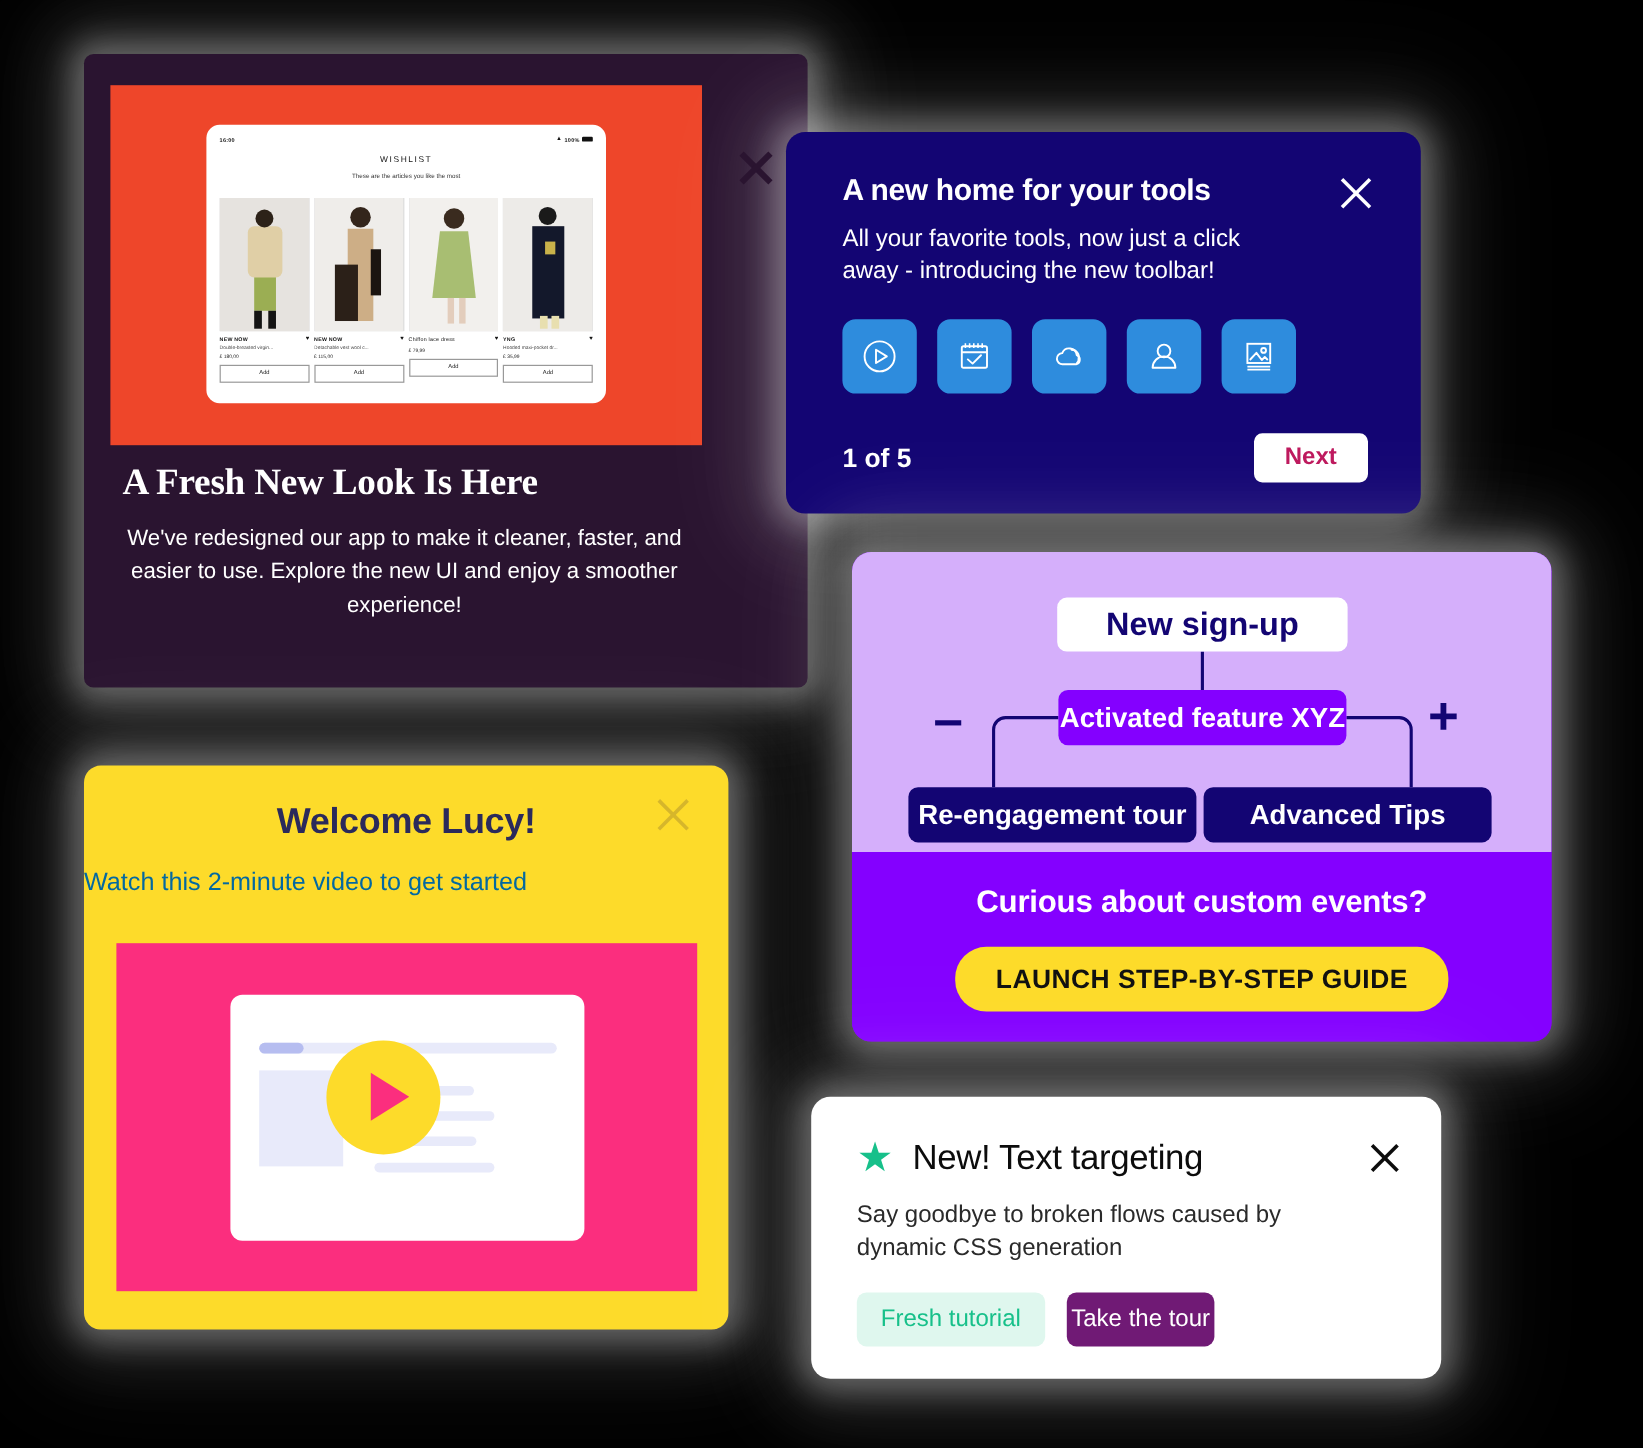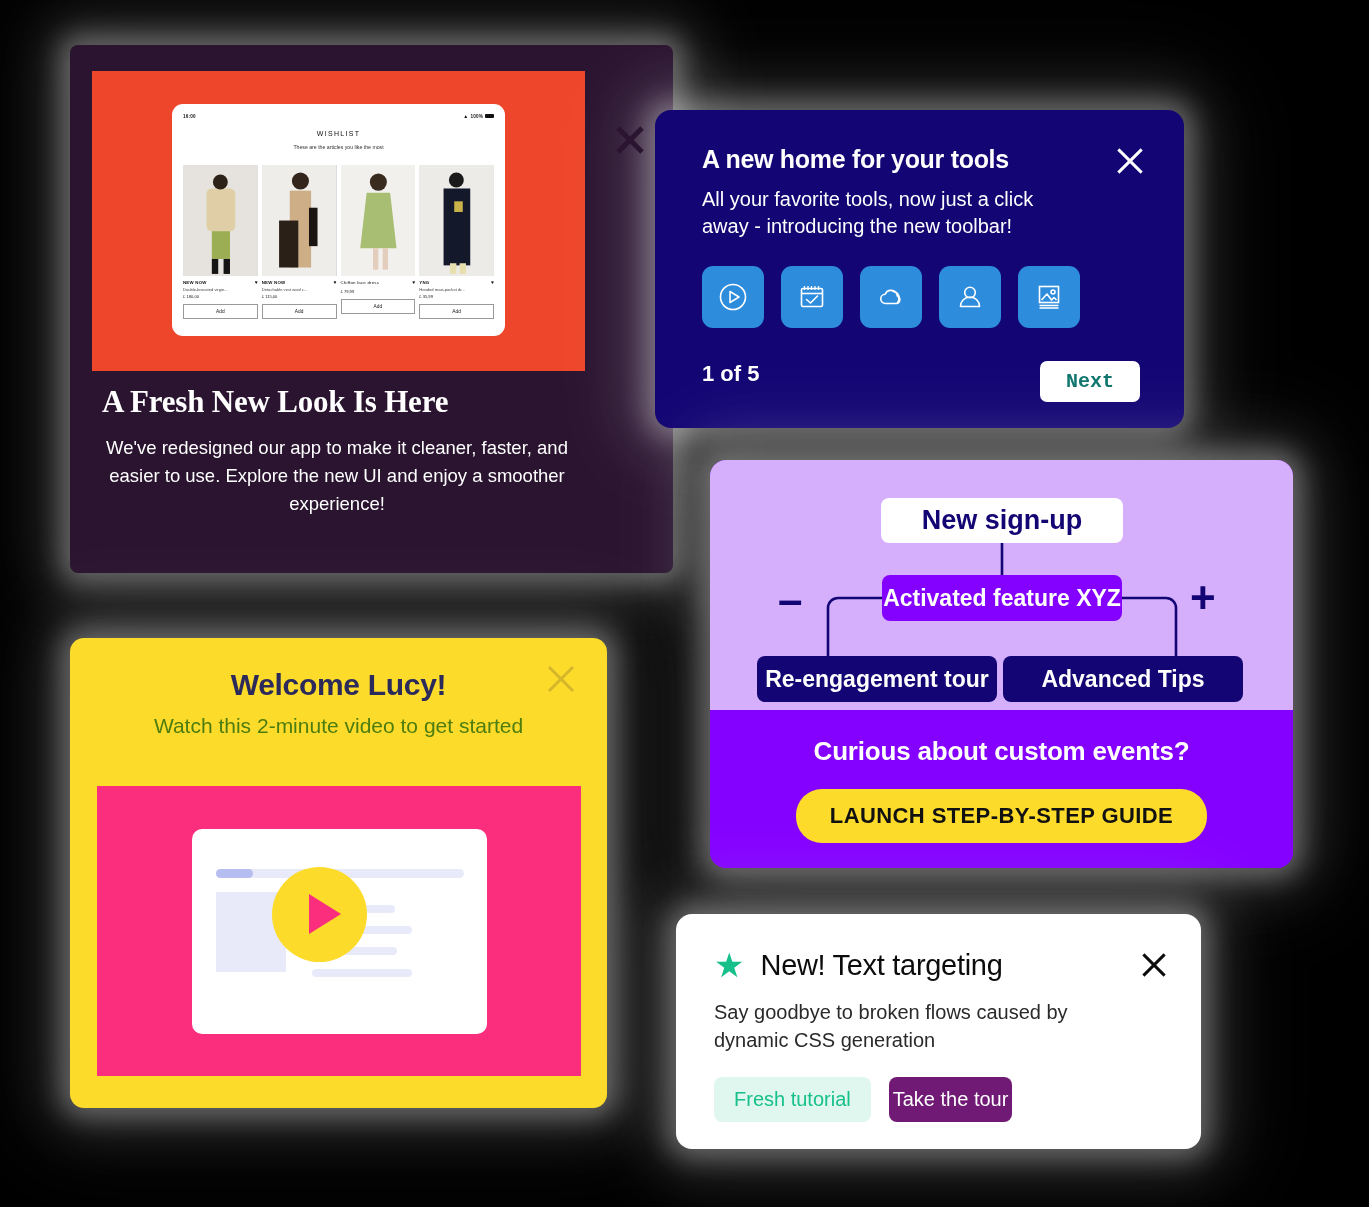--- a/index.html
+++ b/index.html
@@ -213,37 +213,38 @@
     align-items: center;
     justify-content: center;
     cursor: pointer;
   }
   .tool-tile svg { display: block; }
   .tool-foot {
     position: absolute;
     left: 47px; right: 44px;
     bottom: 26px;
     display: flex;
+    align-items: center;
     justify-content: space-between;
   }
   .tool-count {
     font-size: 22px;
     font-weight: 700;
     color: #ffffff;
   }
   .next-btn {
     background: #ffffff;
-    color: #0f766e;
+    color: #be185d;
     font-size: 20px;
     font-weight: 700;
     border: 0;
     border-radius: 7px;
     padding: 9px 26px;
     cursor: pointer;
-    font-family: Liberation Mono, monospace;
+    font-family: Liberation Sans, sans-serif;
   }
 
   
   #card-events {
     left: 710px; top: 460px;
     width: 583px; height: 408px;
     border-radius: 16px;
     background: #8400FF;
   }
   #card-events .flow {
@@ -351,24 +352,24 @@
   }
   #card-welcome h2 {
     margin-top: 30px;
     text-align: center;
     font-size: 30px;
     font-weight: 700;
     color: #2B2A5B;
     letter-spacing: -0.3px;
   }
   #card-welcome .lead {
-    margin-top: 12px;
-    text-align: center;
+    margin-top: 22px;
+    text-align: left;
     font-size: 21px;
-    color: #4d7c0f;
+    color: #0369a1;
   }
   .video-frame {
     position: absolute;
     left: 27px; top: 148px;
     width: 484px; height: 290px;
     background: #FB2E7E;
     display: flex;
     align-items: center;
     justify-content: center;
   }

